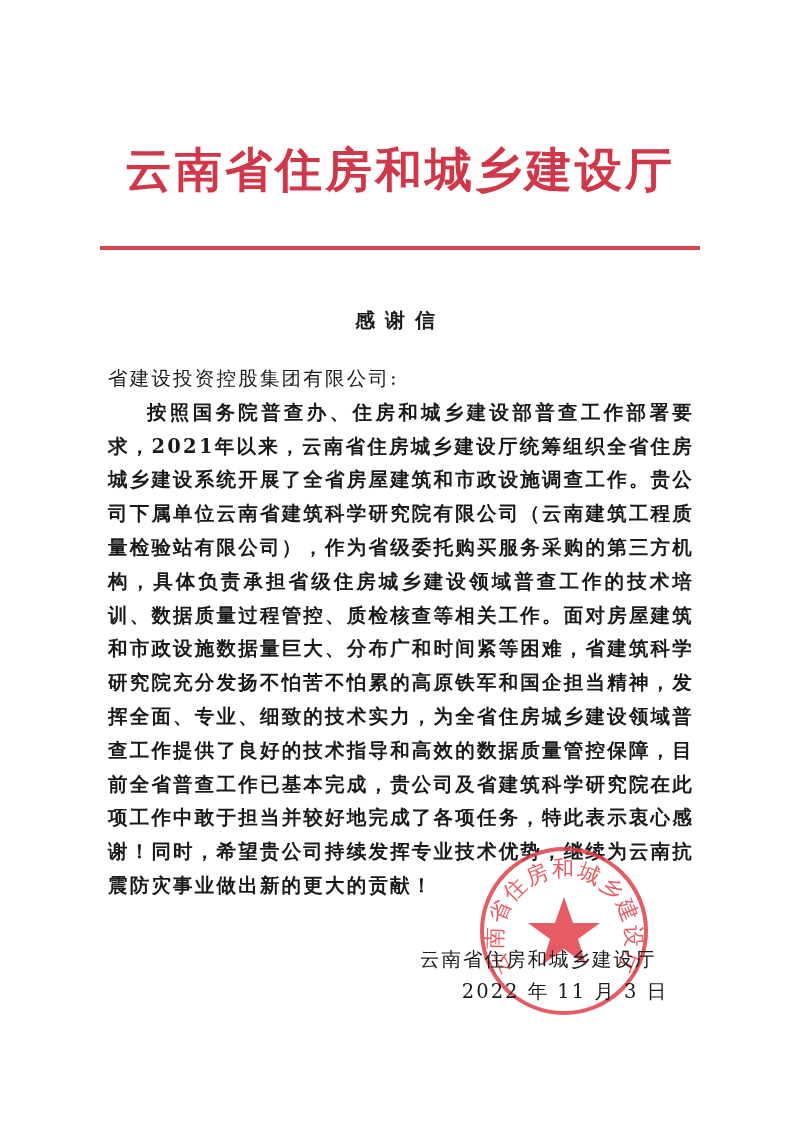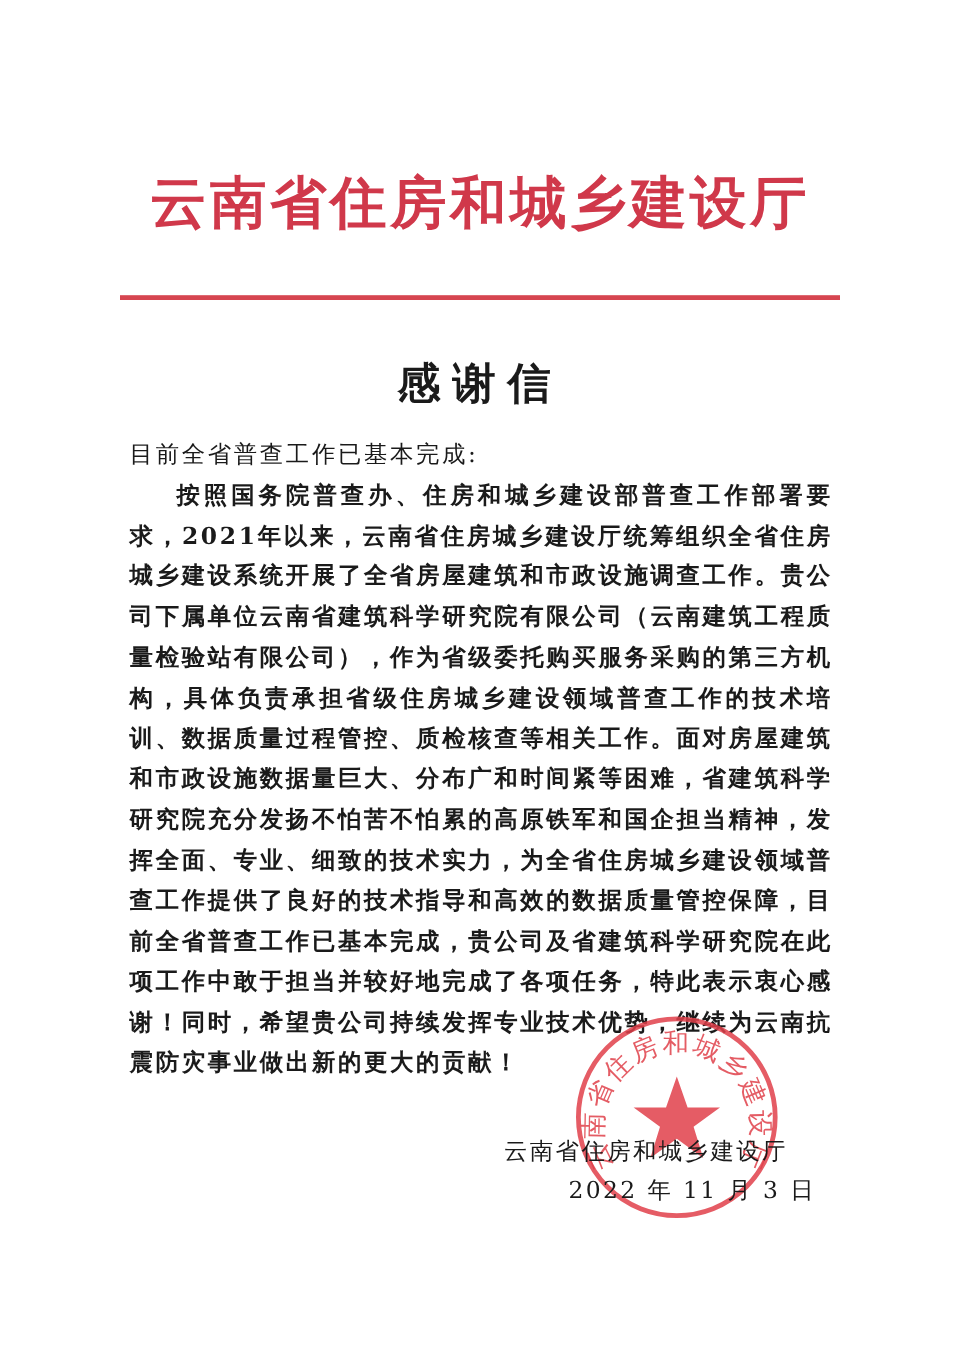--- a/index.html
+++ b/index.html
@@ -10,49 +10,49 @@
   .header-title {
     position: absolute; left: 100px; top: 140px; width: 600px; text-align: center;
     font-family: "DejaVu Serif", serif; font-weight: bold;
     font-size: 47px; letter-spacing: 3px; color: #d0384a; line-height: 60px;
   }
   .header-rule {
     position: absolute; left: 100px; top: 246px; width: 600px; height: 4px; background: #d64550;
   }
   .doc-title {
     position: absolute; left: 100px; top: 302px; width: 600px; text-align: center;
-    font-size: 36px; font-weight: bold; letter-spacing: 10px; line-height: 36px;
+    font-size: 20px; font-weight: bold; letter-spacing: 10px; line-height: 36px;
   }
   .body-text {
     position: absolute; left: 108px; top: 362px; width: 586px;
     font-size: 19.5px; line-height: 33.8px; letter-spacing: 2.2px; text-align: justify;
   }
   .body-text p { margin: 0; }
   .salutation { }
   .para { text-indent: 2em; font-weight: bold; }
   .seal {
     position: absolute; left: 478px; top: 845px; width: 172px; height: 172px;
   }
   .signature {
     position: absolute; left: 420px; top: 944px; width: 260px;
     font-size: 19.5px; line-height: 32px; letter-spacing: 2px;
   }
   .sig-org { text-align: left; }
-  .sig-date { text-align: right; padding-left: 30px; }
+  .sig-date { text-align: center; padding-left: 30px; }
 </style>
 </head>
 <body>
 
 <div class="header-title">云南省住房和城乡建设厅</div>
 <div class="header-rule"></div>
 
 <div class="doc-title">感谢信</div>
 
 <div class="body-text">
-  <p class="salutation">目前全省普查工作已基本完成:</p>
+  <p class="salutation">省建设投资控股集团有限公司:</p>
   <p class="para">按照国务院普查办、住房和城乡建设部普查工作部署要求，2021年以来，云南省住房城乡建设厅统筹组织全省住房城乡建设系统开展了全省房屋建筑和市政设施调查工作。贵公司下属单位云南省建筑科学研究院有限公司（云南建筑工程质量检验站有限公司），作为省级委托购买服务采购的第三方机构，具体负责承担省级住房城乡建设领域普查工作的技术培训、数据质量过程管控、质检核查等相关工作。面对房屋建筑和市政设施数据量巨大、分布广和时间紧等困难，省建筑科学研究院充分发扬不怕苦不怕累的高原铁军和国企担当精神，发挥全面、专业、细致的技术实力，为全省住房城乡建设领域普查工作提供了良好的技术指导和高效的数据质量管控保障，目前全省普查工作已基本完成，贵公司及省建筑科学研究院在此项工作中敢于担当并较好地完成了各项任务，特此表示衷心感谢！同时，希望贵公司持续发挥专业技术优势，继续为云南抗震防灾事业做出新的更大的贡献！</p>
 </div>
 
 <svg class="seal" viewBox="0 0 172 172">
   <defs>
     <path id="sealArc" d="M 30 120 A 62 62 0 1 1 142 120"></path>
   </defs>
   <circle cx="86" cy="86" r="82" fill="none" stroke="#e0404a" stroke-width="4" opacity="0.85"></circle>
   <text fill="#e0404a" font-size="22" font-family="DejaVu Serif, serif" opacity="0.85" letter-spacing="2">
     <textPath href="#sealArc" startOffset="50%" text-anchor="middle">云南省住房和城乡建设厅</textPath>

